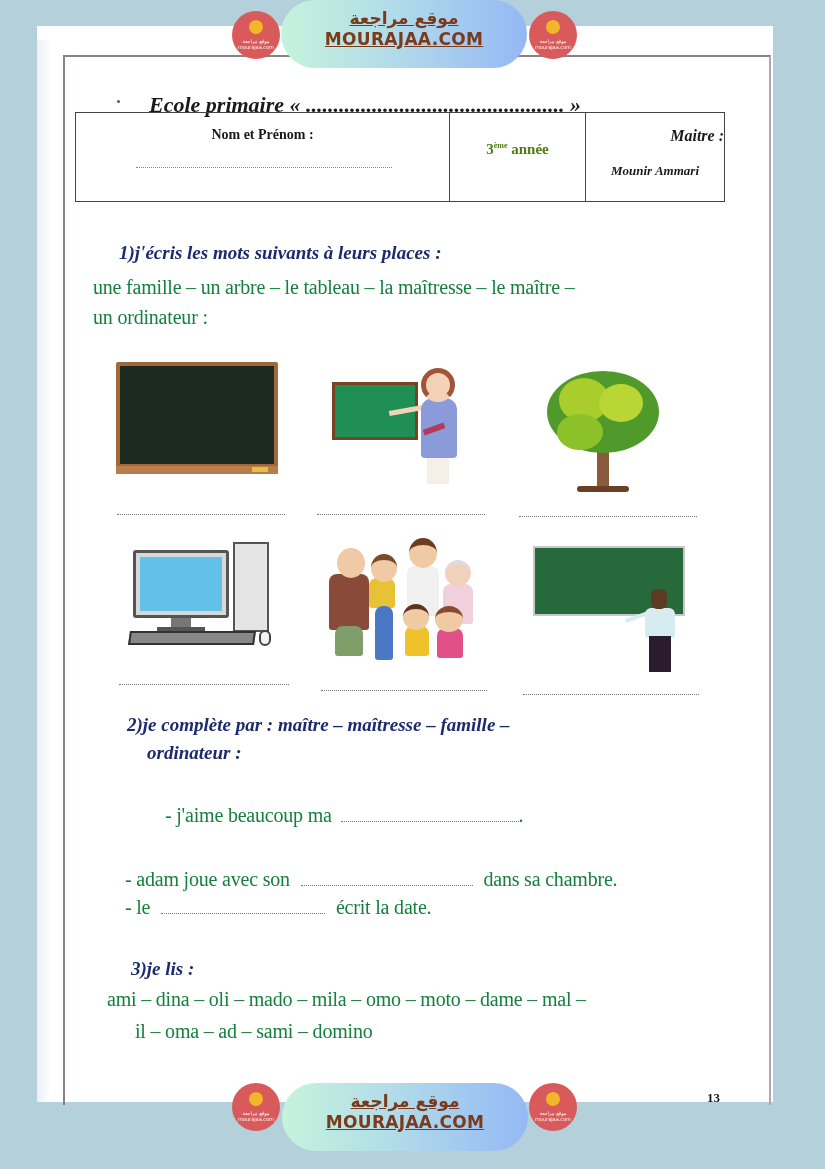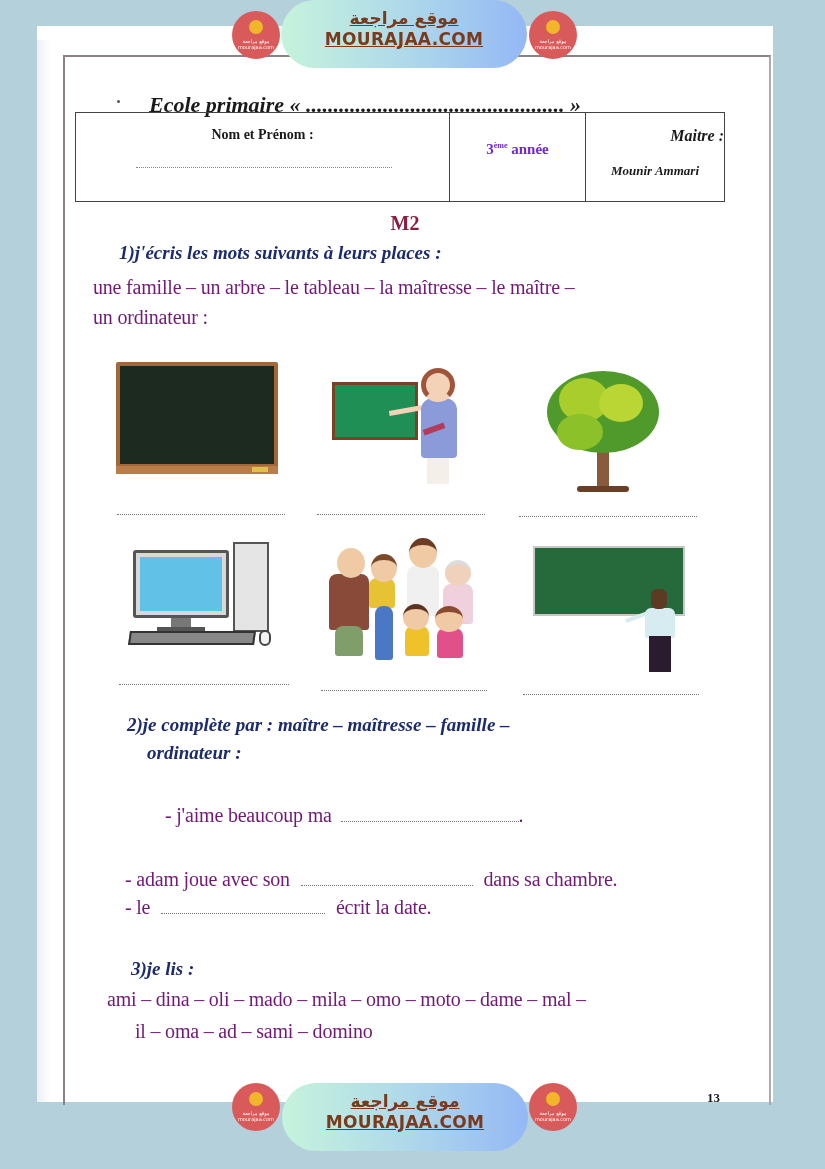--- a/index.html
+++ b/index.html
@@ -14,28 +14,28 @@
   .bullet-dot { position: absolute; left: 80px; top: 74px; width: 3px; height: 3px; background: #555; border-radius: 50%; }
 
   .header-table { position: absolute; left: 38px; top: 86px; width: 650px; height: 90px; border: 1.5px solid #444; display: flex; }
   .cell { border-right: 1.5px solid #444; position: relative; }
   .cell:last-child { border-right: none; }
   .cell-name { width: 374px; }
   .cell-year { width: 136px; }
   .cell-teacher { flex: 1; }
   .name-label { position: absolute; top: 14px; left: 0; width: 100%; text-align: center; font-weight: bold; font-size: 14px; color: #1a1a1a; }
   .name-dots { position: absolute; top: 54px; left: 60px; width: 256px; border-bottom: 1.5px dotted #888; }
-  .year-label { position: absolute; top: 28px; left: 0; width: 100%; text-align: center; font-weight: bold; font-size: 15px; color: #6d28d9; }
+  .year-label { position: absolute; top: 28px; left: 0; width: 100%; text-align: center; font-weight: bold; font-size: 15px; color: #4d7c0f; }
   .year-label sup { font-size: 8px; }
   .teacher-label { position: absolute; top: 14px; left: 0; width: 100%; text-align: right; font-weight: bold; font-style: italic; font-size: 16px; color: #1a1a1a; }
   .teacher-name { position: absolute; top: 50px; left: 0; width: 100%; text-align: center; font-weight: bold; font-style: italic; font-size: 13px; color: #1a1a1a; }
 
   .m2 { position: absolute; left: 0; top: 186px; width: 736px; text-align: center; font-size: 20px; font-weight: bold; color: #8b1e3f; }
   .q-title { position: absolute; font-size: 19px; font-weight: bold; font-style: italic; color: #1c2a6e; white-space: nowrap; }
-  .body-text { position: absolute; font-size: 20px; color: #701a75; white-space: nowrap; letter-spacing: -0.2px; }
+  .body-text { position: absolute; font-size: 20px; color: #15803d; white-space: nowrap; letter-spacing: -0.2px; }
 
   .pic { position: absolute; }
   .answer-line { position: absolute; height: 0; border-bottom: 1.5px dotted #777; }
 
   
   .bb-frame { position: absolute; left: 79px; top: 336px; width: 162px; height: 112px; background: #a2683a; border-radius: 2px; }
   .bb-inner { position: absolute; left: 4px; top: 4px; width: 154px; height: 98px; background: #1c2a1f; }
   .bb-ledge { position: absolute; left: 0; bottom: 0; width: 162px; height: 8px; background: #b87d48; }
   .bb-eraser { position: absolute; right: 10px; bottom: 2px; width: 16px; height: 5px; background: #e2c14a; }
 
@@ -100,21 +100,20 @@
     </div>
     <div class="cell cell-year">
       <div class="year-label"><span>3</span><sup>ème</sup><span> année</span></div>
     </div>
     <div class="cell cell-teacher">
       <div class="teacher-label">Maitre :</div>
       <div class="teacher-name">Mounir Ammari</div>
     </div>
   </div>
 
-  <div class="m2">M2</div>
 
   <div class="q-title" style="left:82px; top:216px;">1)j'écris les mots suivants à leurs places :</div>
   <div class="body-text" style="left:56px; top:250px;">une famille – un arbre – le tableau – la maîtresse – le maître –</div>
   <div class="body-text" style="left:56px; top:280px;">un ordinateur :</div>
 
   <div class="pic">
     <div class="bb-frame">
       <div class="bb-inner"></div>
       <div class="bb-ledge"></div>
       <div class="bb-eraser"></div>

